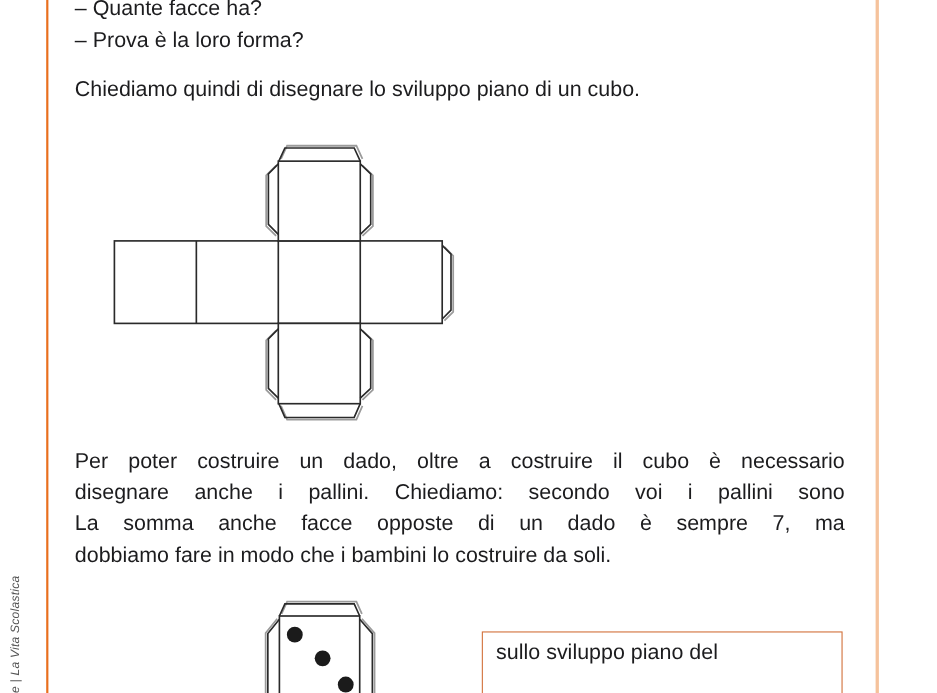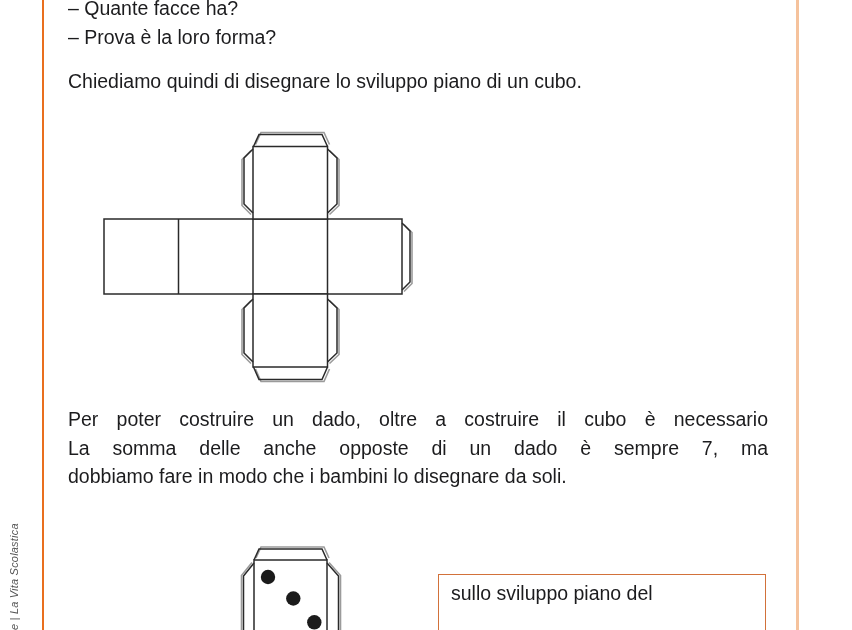--- a/index.html
+++ b/index.html
@@ -93,22 +93,23 @@
       <polyline points="327.5,149 337,158 337,204 327.5,213"></polyline>
       <polyline points="253,299 244,308 244,353 253,362"></polyline>
       <polyline points="327.5,299 337,308 337,353 327.5,362"></polyline>
       <polyline points="253.5,367 259,379.5 322,379.5 327.5,367"></polyline>
       <polyline points="402,223 410,231 410,282 402,290"></polyline>
     </g>
   </svg>
 
   <div class="tblock para-block">
     <div class="tline just">Per poter costruire un dado, oltre a costruire il cubo è necessario</div>
-    <div class="tline just">La somma delle anche opposte di un dado è sempre 7, ma</div>
-    <div class="tline">dobbiamo fare in modo che i bambini lo disegnare da soli.</div>
+    <div class="tline just">disegnare anche i pallini. Chiediamo: secondo voi i pallini sono</div>
+    <div class="tline just">La somma anche facce opposte di un dado è sempre 7, ma</div>
+    <div class="tline">dobbiamo fare in modo che i bambini lo costruire da soli.</div>
   </div>
 
   <svg class="fig fig-die" viewBox="235 540 115 92" role="img" aria-label="Faccia del dado con 3 pallini">
     <g class="shadow">
       <polyline points="256,558 261,547 324,547 329,558"></polyline>
       <polyline points="252,562.5 241.5,575.5 241.5,635"></polyline>
       <polyline points="329,562.5 340.5,575.5 340.5,635"></polyline>
     </g>
     <g>
       <polyline class="ink" points="254,560 259,549 322,549 327,560"></polyline>

